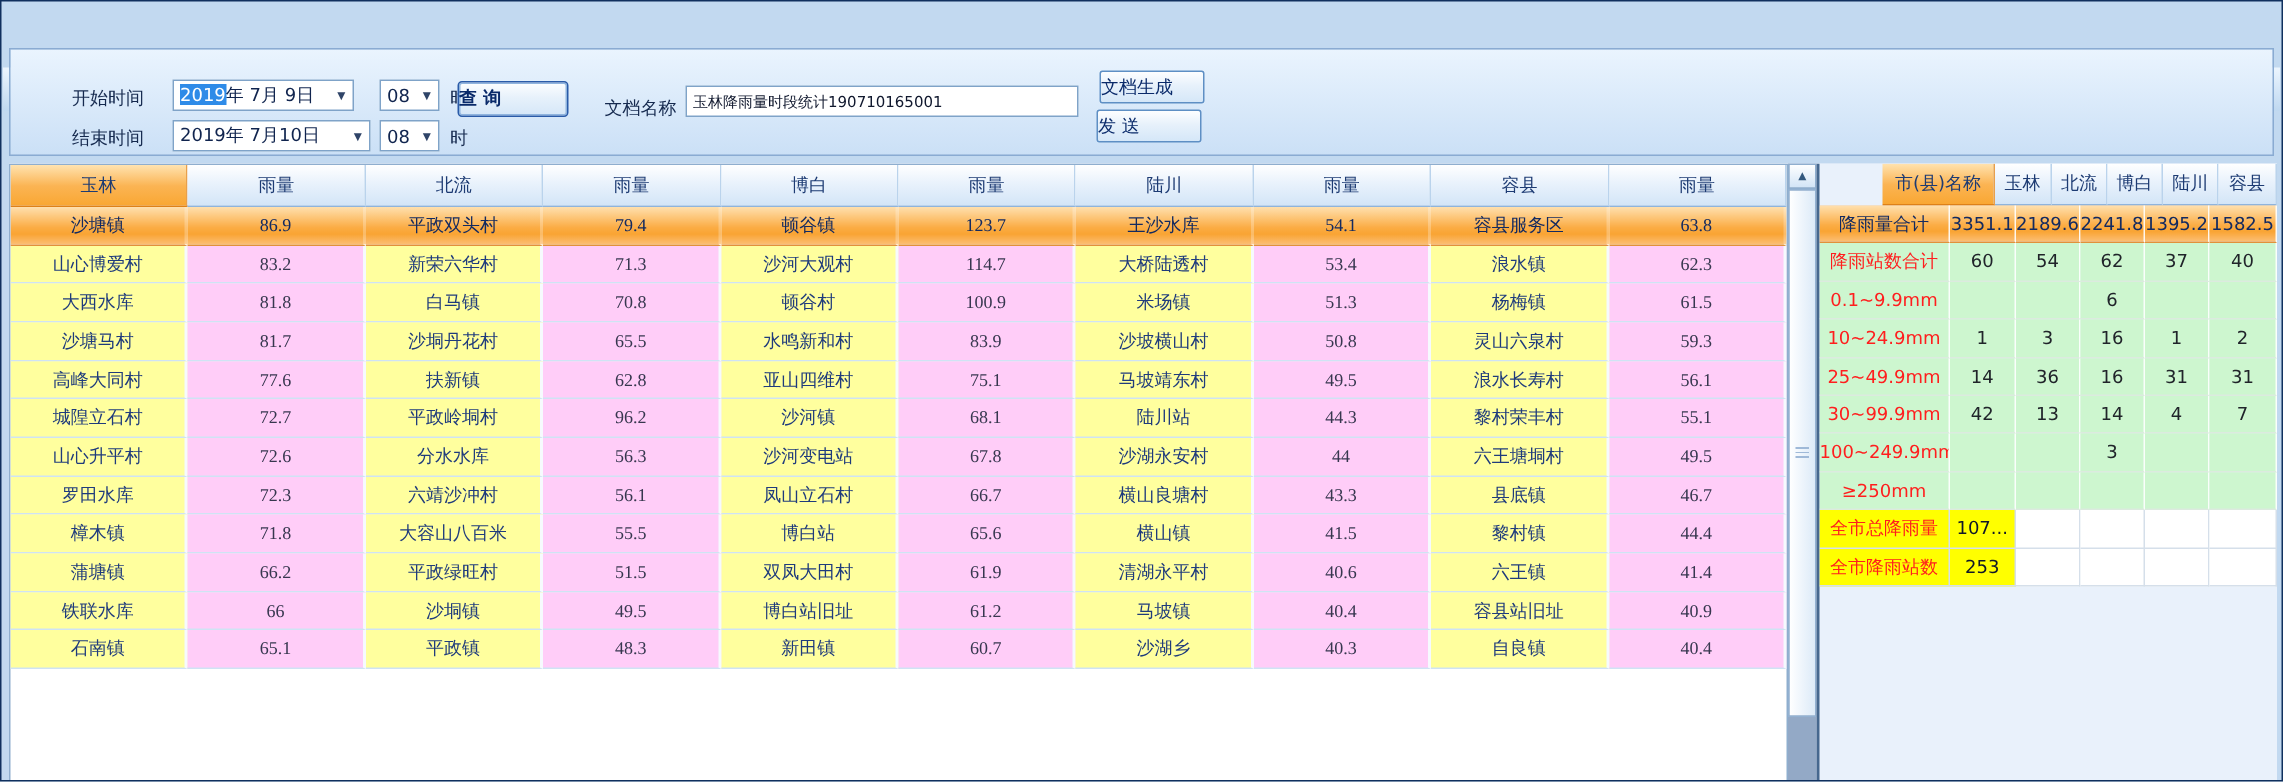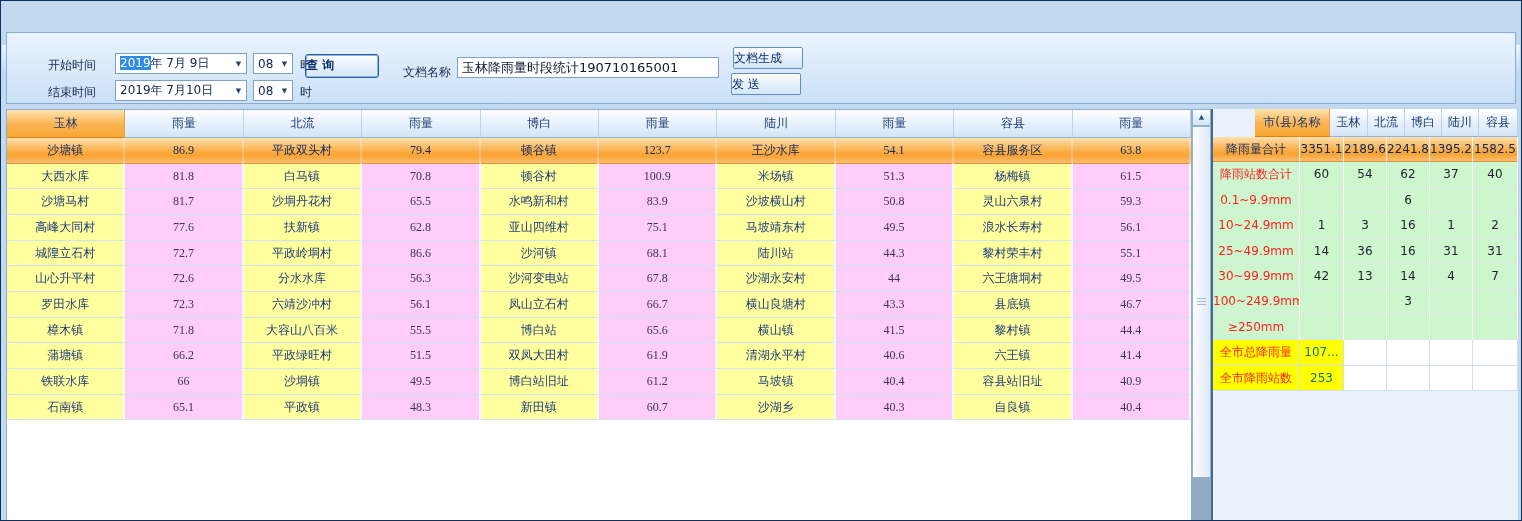--- a/index.html
+++ b/index.html
@@ -26,21 +26,21 @@
   .combo .arrow{width:15px;text-align:center;font-size:7px;color:#2F4468;}
   .hl{background:#2E8BE8;color:#FFF;}
   .btn{position:absolute;box-sizing:border-box;text-align:left;color:#0A2A6A;cursor:pointer;
        background:linear-gradient(#FDFEFF,#E7F1FB 45%,#D5E7F8);border:1px solid #5E8FC4;border-radius:2px;}
   .query{left:298px;top:21px;width:74px;height:24px;line-height:21px;font-weight:bold;
          border:1px solid #2A5BA8;box-shadow:inset 0 0 0 1px #8FB4DE;border-radius:3px;}
   .gen{left:726px;top:14px;width:70px;height:22px;line-height:20px;}
   .send{left:724px;top:40px;width:70px;height:22px;line-height:20px;}
   .read{left:817px;top:14px;width:170px;height:23px;line-height:21px;}
   .doc-input{position:absolute;left:450px;top:24px;width:262px;height:21px;box-sizing:border-box;
-             border:1px solid #7FA3C8;background:#FFF;color:#10182E;font-size:13px;padding:0 4px;
+             border:1px solid #7FA3C8;background:#FFF;color:#10182E;font-size:10px;padding:0 4px;
              font-family:"DejaVu Sans","Liberation Sans",sans-serif;}
   
   .main-area{position:absolute;left:5px;top:108px;width:1512px;bottom:0;background:#E9F1FB;overflow:hidden;}
   .main-grid{position:absolute;left:0;top:0;width:1186px;height:413px;overflow:hidden;
              background:#FFF;border:1px solid #8FAECE;box-sizing:border-box;}
   .g-head{display:flex;height:28px;}
   .g-head>div{flex:1;text-align:center;line-height:27px;color:#1D3B73;
               background:linear-gradient(#FFFFFF,#E9F2FC 45%,#D3E5F7);
               border-right:1px solid #BAD3EC;border-bottom:1px solid #8FB4DC;box-sizing:border-box;cursor:pointer;}
   .g-head>div.sel{background:linear-gradient(#FFE3B0,#FBB453 52%,#F9A733);
@@ -77,37 +77,37 @@
   .sum-head>div:nth-child(1),.sum-row>div:nth-child(1){width:87px;}
   .sum-head>div:nth-child(2),.sum-row>div:nth-child(2){width:44px;}
   .sum-head>div:nth-child(3),.sum-row>div:nth-child(3){width:43px;}
   .sum-head>div:nth-child(4),.sum-row>div:nth-child(4){width:43px;}
   .sum-head>div:nth-child(5),.sum-row>div:nth-child(5){width:43px;}
   .sum-head>div:nth-child(6),.sum-row>div:nth-child(6){width:45px;}
   .sum-row.ssel>div{background:linear-gradient(#FFE0AE,#FBAC44 55%,#F9A433 72%,#FCBE74);
                     color:#132A60;border-bottom:1px solid #E2913A;}
   .sum-row.green>div{background:#CDF6CF;color:#20242A;}
   .sum-row.green>div.rlabel{color:#FF1E1E;}
-  .sum-row.yellow>div{background:#FFFFFF;color:#0f766e;border-right:1px solid #D5DFEA;border-bottom:1px solid #D5DFEA;}
+  .sum-row.yellow>div{background:#FFFFFF;color:#0f172a;border-right:1px solid #D5DFEA;border-bottom:1px solid #D5DFEA;}
   .sum-row.yellow>div:nth-child(1),.sum-row.yellow>div:nth-child(2){background:#FFFF00;}
   .sum-row.yellow>div.rlabel{color:#FF1E1E;}
 </style>
 </head>
 <body>
 
 <div class="window">
 
   <div class="titlebar">
     <span class="title-text">国土报文推送</span>
     <div class="close-btn">✕</div>
   </div>
 
   <div class="toolbar">
     <span class="tlabel" style="left:41px;top:24px;">开始时间</span>
-    <div class="combo" style="left:108px;top:20px;width:132px;">
+    <div class="combo" style="left:108px;top:20px;width:121px;">
       <span class="ctext"><span class="hl">2019</span><span>年 7月 9日</span></span>
       <span class="arrow">▼</span>
     </div>
     <div class="combo" style="left:246px;top:20px;width:40px;">
       <span class="ctext">08</span>
       <span class="arrow">▼</span>
     </div>
     <span class="tlabel" style="left:293px;top:24px;">时</span>
 
     <span class="tlabel" style="left:41px;top:51px;">结束时间</span>
@@ -151,20 +151,32 @@
             <div class="cell-name">平政双头村</div>
             <div class="cell-val">79.4</div>
             <div class="cell-name">顿谷镇</div>
             <div class="cell-val">123.7</div>
             <div class="cell-name">王沙水库</div>
             <div class="cell-val">54.1</div>
             <div class="cell-name">容县服务区</div>
             <div class="cell-val">63.8</div>
           </div>
           <div class="g-row">
+            <div class="cell-name">山心博爱村</div>
+            <div class="cell-val">83.2</div>
+            <div class="cell-name">新荣六华村</div>
+            <div class="cell-val">71.3</div>
+            <div class="cell-name">沙河大观村</div>
+            <div class="cell-val">114.7</div>
+            <div class="cell-name">大桥陆透村</div>
+            <div class="cell-val">53.4</div>
+            <div class="cell-name">浪水镇</div>
+            <div class="cell-val">62.3</div>
+          </div>
+          <div class="g-row">
             <div class="cell-name">大西水库</div>
             <div class="cell-val">81.8</div>
             <div class="cell-name">白马镇</div>
             <div class="cell-val">70.8</div>
             <div class="cell-name">顿谷村</div>
             <div class="cell-val">100.9</div>
             <div class="cell-name">米场镇</div>
             <div class="cell-val">51.3</div>
             <div class="cell-name">杨梅镇</div>
             <div class="cell-val">61.5</div>
@@ -190,21 +202,21 @@
             <div class="cell-val">75.1</div>
             <div class="cell-name">马坡靖东村</div>
             <div class="cell-val">49.5</div>
             <div class="cell-name">浪水长寿村</div>
             <div class="cell-val">56.1</div>
           </div>
           <div class="g-row">
             <div class="cell-name">城隍立石村</div>
             <div class="cell-val">72.7</div>
             <div class="cell-name">平政岭垌村</div>
-            <div class="cell-val">86.6</div>
+            <div class="cell-val">96.2</div>
             <div class="cell-name">沙河镇</div>
             <div class="cell-val">68.1</div>
             <div class="cell-name">陆川站</div>
             <div class="cell-val">44.3</div>
             <div class="cell-name">黎村荣丰村</div>
             <div class="cell-val">55.1</div>
           </div>
           <div class="g-row">
             <div class="cell-name">山心升平村</div>
             <div class="cell-val">72.6</div>

